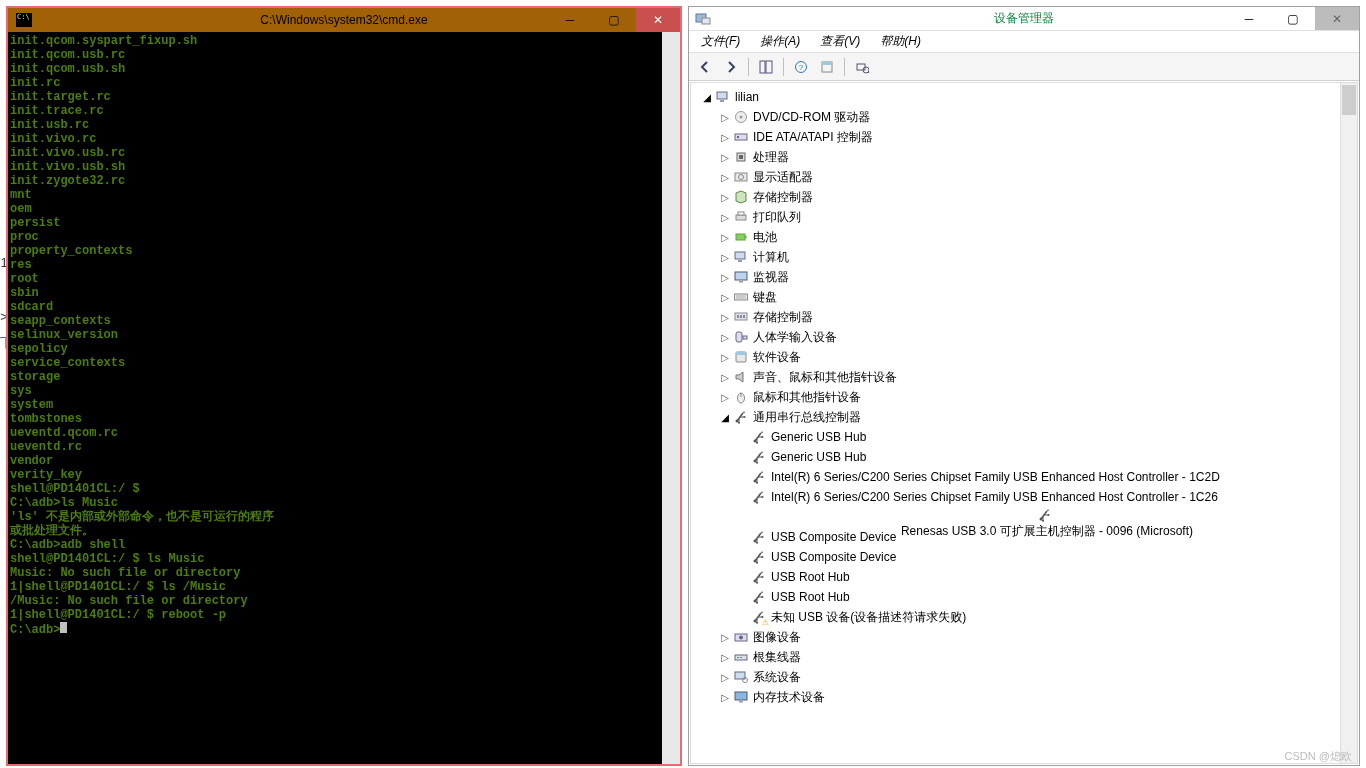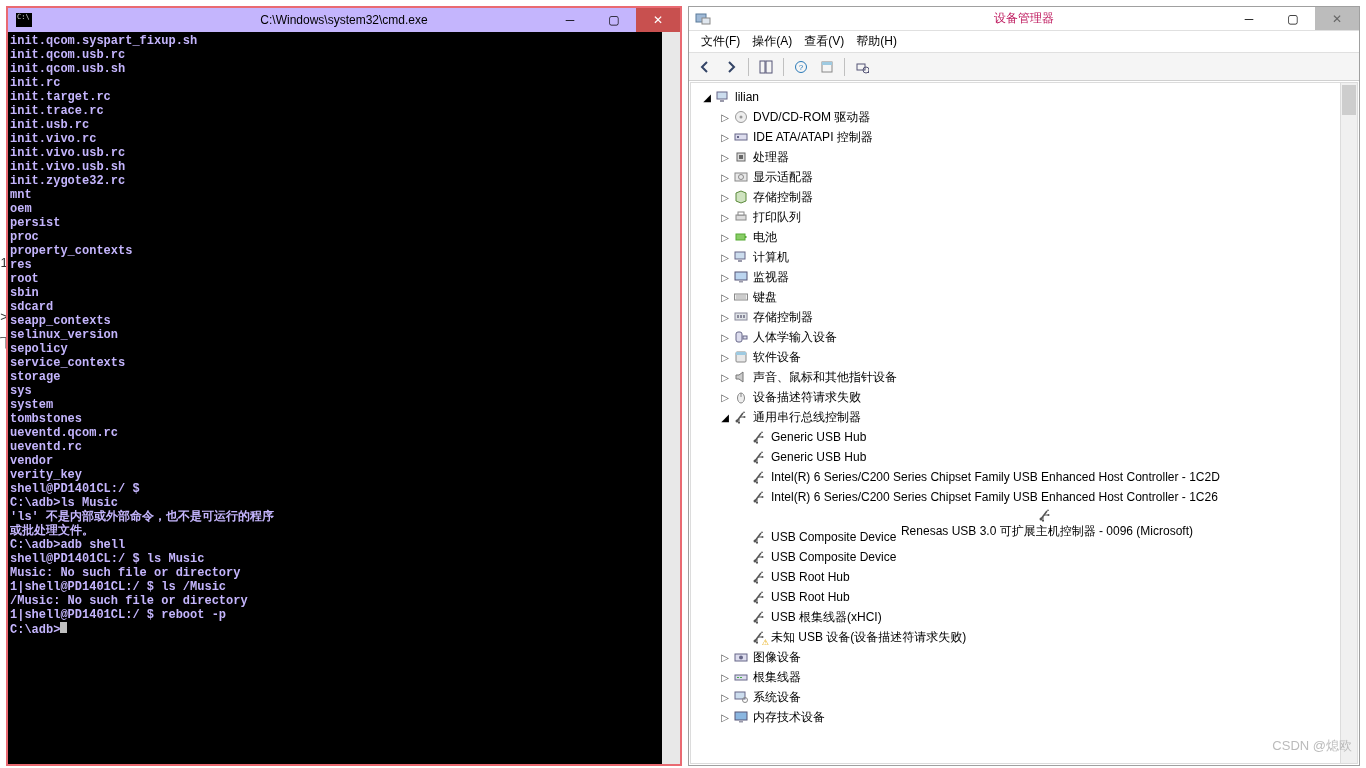--- a/index.html
+++ b/index.html
@@ -1,66 +1,66 @@
 <!DOCTYPE html>
 <html><head>
 <meta charset="utf-8">
 <style>
 * { margin:0; padding:0; box-sizing:border-box; }
 body { font-family:"Microsoft YaHei","Segoe UI",Tahoma,sans-serif; font-size:12px; width:1366px; height:768px; overflow:hidden; background:#fff; position:relative; }
 
 
 .cmd-window { position:absolute; left:6px; top:6px; width:676px; height:760px; border:2px solid #e96a72; display:flex; flex-direction:column; background:#000; }
-.cmd-title { height:24px; background:#c4b5fd; display:flex; align-items:center; position:relative; }
+.cmd-title { height:24px; background:#a16207; display:flex; align-items:center; position:relative; }
 .cmd-icon { width:16px; height:14px; background:#000; margin-left:8px; display:flex; align-items:flex-start; justify-content:flex-start; }
 .cmd-icon::before { content:"C:\\"; color:#ccc; font:7px/1 Consolas,monospace; padding:1px; }
 .cmd-title-text { position:absolute; left:50%; transform:translateX(-50%); color:#000; font-size:12px; }
 .cmd-controls { margin-left:auto; display:flex; height:100%; }
 .cmd-btn { width:44px; display:flex; align-items:center; justify-content:center; font-size:12px; cursor:pointer; }
 .cmd-btn.min::before{content:"─"; color:#000;}
 .cmd-btn.max::before{content:"▢"; color:#000;}
 .cmd-btn.close{background:#c8504f; color:#fff;}
 .cmd-btn.close::before{content:"✕";}
-.cmd-body { flex:1; background:#000; color:#c4b5fd; font:bold 12px/14px "Courier New","NSimSun",monospace; padding:2px; overflow:hidden; border-right:18px solid #e8e8e8; position:relative; white-space:pre; }
+.cmd-body { flex:1; background:#000; color:#4d7c0f; font:bold 12px/14px "Courier New","NSimSun",monospace; padding:2px; overflow:hidden; border-right:18px solid #e8e8e8; position:relative; white-space:pre; }
 .cmd-scroll-thumb { position:absolute; right:-16px; bottom:8px; width:14px; height:160px; background:#cdcdcd; border:1px solid #aaa; }
 .caret { display:inline-block; width:7px; height:11px; background:#c0c0c0; vertical-align:baseline; }
 
 
 .dm-window { position:absolute; left:688px; top:6px; width:672px; height:760px; border:1px solid #a0a0a0; background:#fff; display:flex; flex-direction:column; }
 .dm-title { height:24px; background:#fff; border-bottom:1px solid #e0e0e0; display:flex; align-items:center; position:relative; }
 .dm-ticon { width:16px; height:16px; margin-left:6px; }
-.dm-title-text { position:absolute; left:50%; transform:translateX(-50%); font-size:12px; color:#be185d; }
+.dm-title-text { position:absolute; left:50%; transform:translateX(-50%); font-size:12px; color:#15803d; }
 .dm-controls{ margin-left:auto; display:flex; height:100%; }
 .dm-btn{ width:44px; display:flex; align-items:center; justify-content:center; font-size:12px; cursor:pointer; }
 .dm-btn.min::before{content:"─"; color:#000;}
 .dm-btn.max::before{content:"▢"; color:#000;}
 .dm-btn.close{background:#bcbcbc; color:#666;}
 .dm-btn.close::before{content:"✕";}
 
-.dm-menu { height:22px; display:flex; align-items:center; gap:4px; padding:0 8px; border-bottom:1px solid #e0e0e0; }
+.dm-menu { height:22px; display:flex; align-items:center; gap:12px; padding:0 8px; border-bottom:1px solid #e0e0e0;font-style:italic; }
 .dm-menu span{ padding:2px 4px; cursor:pointer; }
 
 .dm-toolbar { height:28px; display:flex; align-items:center; gap:2px; padding:0 4px; border-bottom:1px solid #d0d0d0; background:#f5f5f5; }
 .tb-btn{ width:24px; height:22px; display:flex; align-items:center; justify-content:center; cursor:pointer; border:1px solid transparent; }
 .tb-sep{ width:1px; height:18px; background:#c0c0c0; margin:0 3px; }
 
 .dm-tree { flex:1; overflow:auto; padding:4px 0 4px 4px; border:1px solid #dcdcdc; margin:1px; position:relative; }
 .dm-tree .row{ display:flex; align-items:center; height:20px; white-space:nowrap; cursor:pointer; }
 .exp{ width:12px; text-align:center; color:#555; font-size:10px; margin-right:2px; }
 .tree-icon{ width:16px; height:16px; display:inline-flex; align-items:center; justify-content:center; margin-right:4px; font-size:12px; }
 .warn-overlay { position:relative; }
 .warn-overlay::after{ content:"⚠"; position:absolute; right:-2px; bottom:-2px; font-size:8px; color:#e6a700; }
 .dm-scroll{ position:absolute; right:0; top:0; bottom:0; width:17px; background:#f0f0f0; border-left:1px solid #dcdcdc; }
 .dm-thumb{ position:absolute; left:1px; top:2px; width:14px; height:30px; background:#cdcdcd; }
 
 
 .gutter{ position:absolute; left:0; top:250px; width:8px; color:#333; font-size:13px; line-height:26px; text-align:center;}
 
 
-.watermark{ position:absolute; right:14px; bottom:13px; font-size:13px; color:#bbb;margin-left:12px; }
+.watermark{ position:absolute; right:14px; bottom:4px; font-size:11px; color:#bbb;margin-left:12px; }
 
 
 .svg-wrap svg{ width:16px; height:16px; display:block; }
 
 </style>
 </head>
 <body>
 
 <div class="gutter">
   <div>1</div>
@@ -298,21 +298,21 @@
         <span>声音、鼠标和其他指针设备</span>
       </div>
       <div class="row" style="padding-left: 24px;">
         <span class="exp">▷</span>
         <span class="tree-icon">
           <svg viewBox="0 0 16 16">
             <ellipse cx="8" cy="9" rx="3.5" ry="5" fill="#eee" stroke="#888"></ellipse>
             <line x1="8" y1="4" x2="8" y2="8" stroke="#888"></line>
           </svg>
         </span>
-        <span>设备描述符请求失败</span>
+        <span>鼠标和其他指针设备</span>
       </div>
       <div class="row" style="padding-left: 24px;">
         <span class="exp" style="color: rgb(0, 0, 0);">◢</span>
         <span class="tree-icon">
           <svg viewBox="0 0 16 16">
             <circle cx="4" cy="12" r="1.5" fill="#555"></circle>
             <path d="M4 12 L10 4" stroke="#555" stroke-width="1.5"></path>
             <path d="M7 8 L11 8" stroke="#555"></path>
             <circle cx="11.5" cy="8" r="1" fill="#555"></circle>
             <path d="M6 10 L6 13" stroke="#555"></path>
@@ -449,35 +449,20 @@
             <circle cx="4" cy="12" r="1.5" fill="#555"></circle>
             <path d="M4 12 L10 4" stroke="#555" stroke-width="1.5"></path>
             <path d="M7 8 L11 8" stroke="#555"></path>
             <circle cx="11.5" cy="8" r="1" fill="#555"></circle>
             <path d="M6 10 L6 13" stroke="#555"></path>
             <rect x="5" y="13" width="2" height="1.5" fill="#555"></rect>
             <path d="M10 4 L12 4 L11 2 Z" fill="#555"></path>
           </svg>
         </span>
         <span>USB Root Hub</span>
-      </div>
-      <div class="row" style="padding-left: 42px;">
-        <span class="exp"></span>
-        <span class="tree-icon">
-          <svg viewBox="0 0 16 16">
-            <circle cx="4" cy="12" r="1.5" fill="#555"></circle>
-            <path d="M4 12 L10 4" stroke="#555" stroke-width="1.5"></path>
-            <path d="M7 8 L11 8" stroke="#555"></path>
-            <circle cx="11.5" cy="8" r="1" fill="#555"></circle>
-            <path d="M6 10 L6 13" stroke="#555"></path>
-            <rect x="5" y="13" width="2" height="1.5" fill="#555"></rect>
-            <path d="M10 4 L12 4 L11 2 Z" fill="#555"></path>
-          </svg>
-        </span>
-        <span>USB 根集线器(xHCI)</span>
       </div>
       <div class="row" style="padding-left: 42px;">
         <span class="exp"></span>
         <span class="tree-icon warn-overlay">
           <svg viewBox="0 0 16 16">
             <circle cx="4" cy="12" r="1.5" fill="#555"></circle>
             <path d="M4 12 L10 4" stroke="#555" stroke-width="1.5"></path>
             <path d="M7 8 L11 8" stroke="#555"></path>
             <circle cx="11.5" cy="8" r="1" fill="#555"></circle>
             <path d="M6 10 L6 13" stroke="#555"></path>

